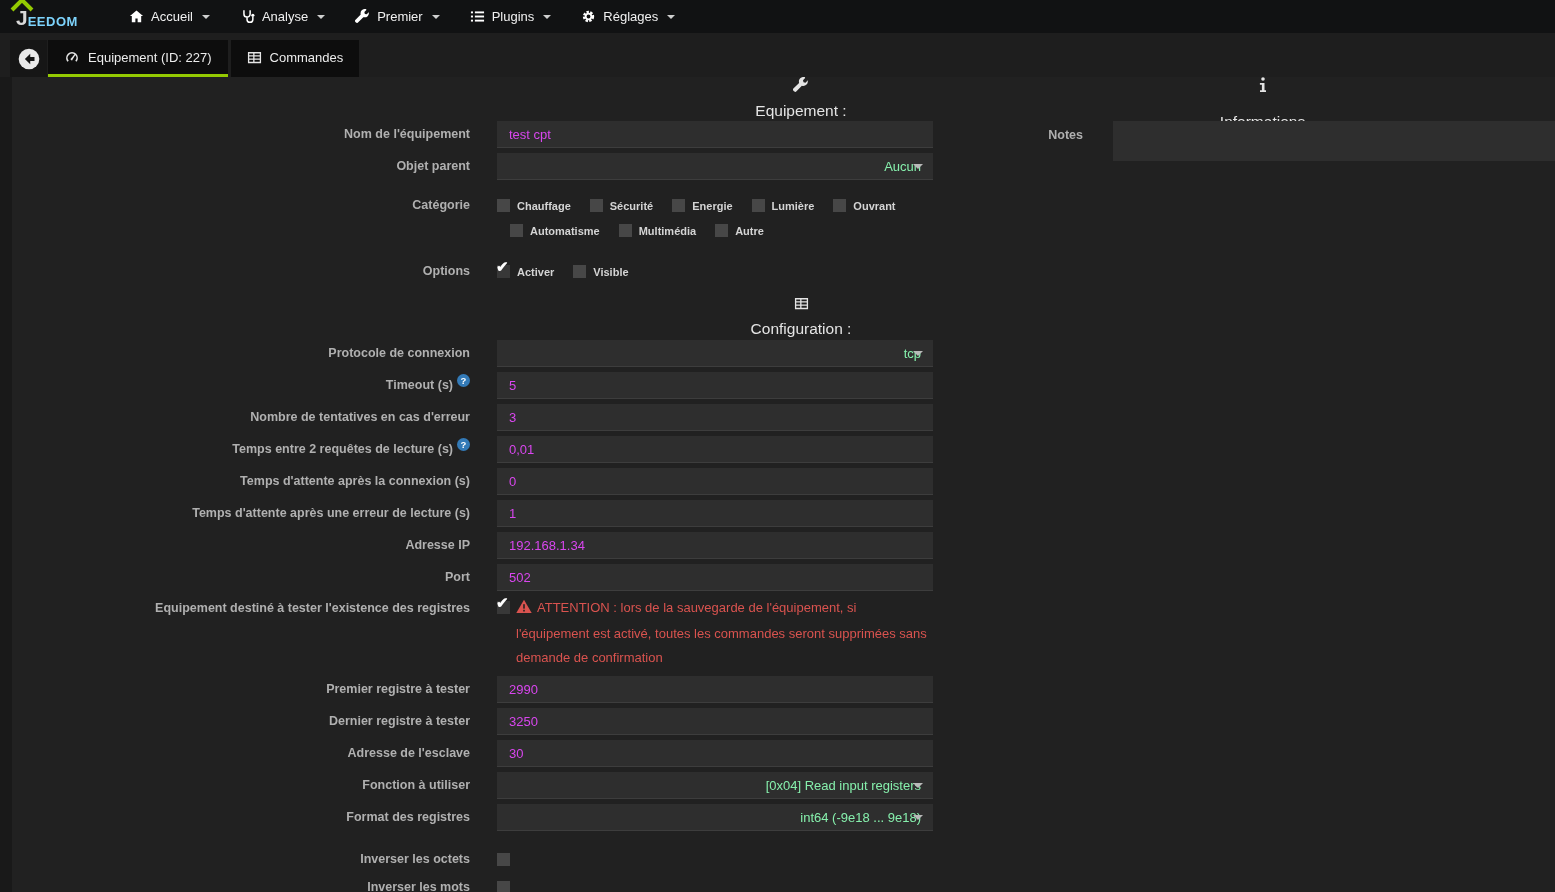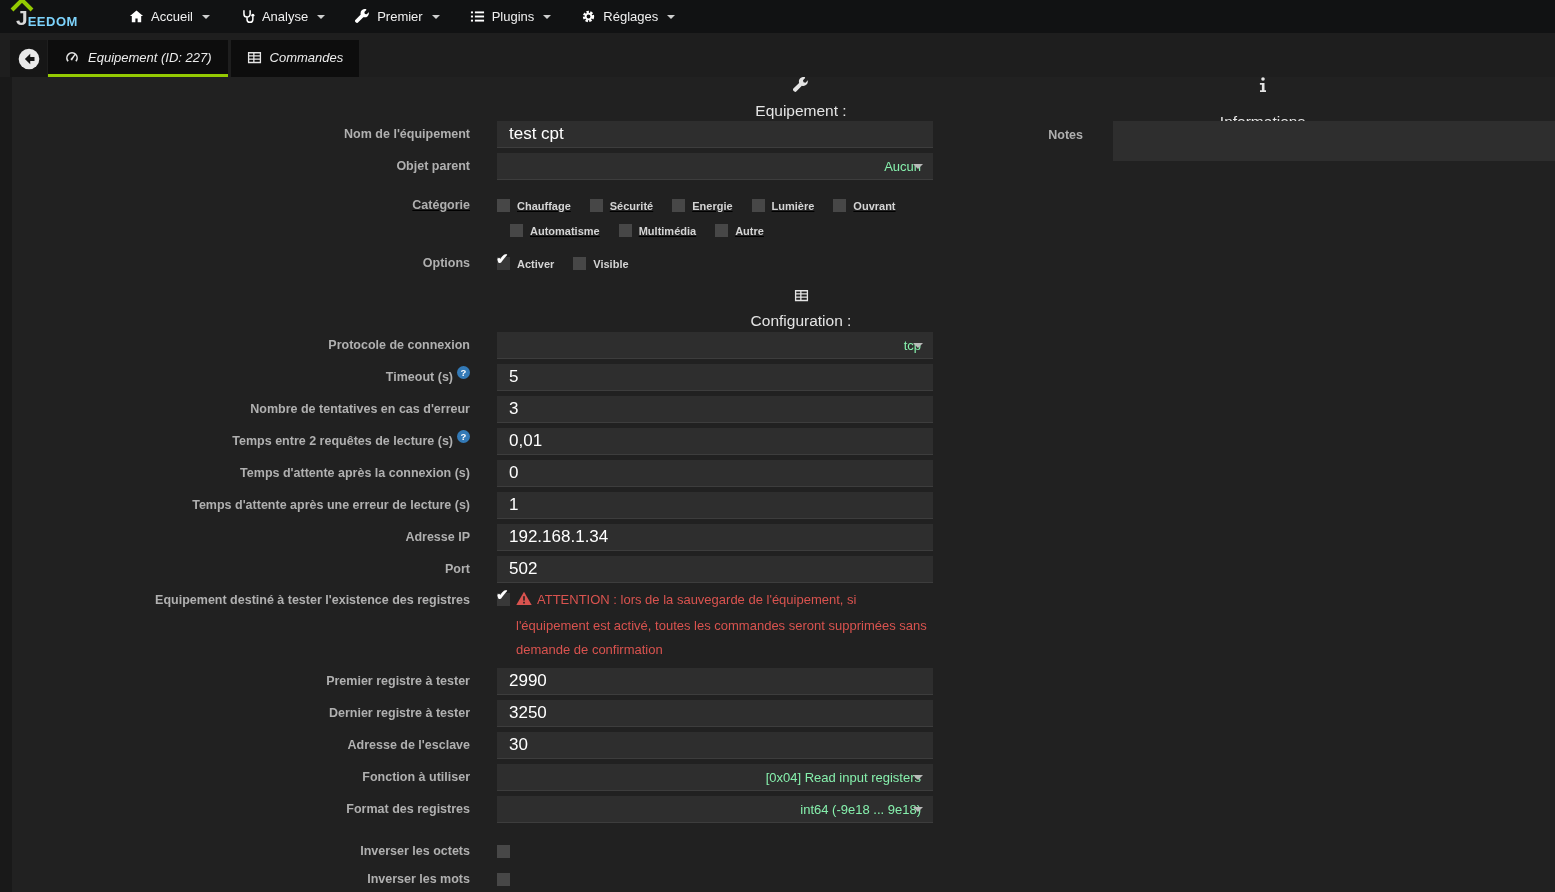--- a/index.html
+++ b/index.html
@@ -24,21 +24,21 @@
     display:flex; align-items:center; gap:7px; padding:0 15px; height:33px;
     color:#f0f0f0; font-size:13px; cursor:pointer;
   }
   .nav-item .ni-icon { display:flex; color:#ffffff; }
   .caret {
     width:0; height:0; border-left:4px solid transparent; border-right:4px solid transparent;
     border-top:4px solid #cfcfcf; margin-left:2px;
   }
 
   
-  .tabwrap { height:44px; background:#1e1e1e; display:flex; align-items:flex-end; padding-left:10px;font-style:italic; }
+  .tabwrap { height:44px; background:#1e1e1e; display:flex; align-items:flex-end; padding-left:10px; }
   .back-btn {
     width:37px; height:37px; background:#161616; display:flex; align-items:center;
     justify-content:center; cursor:pointer; margin-right:1px;
   }
   .tab {
     height:37px; background:#0d0d0d; display:flex; align-items:center; gap:8px;
     padding:0 16px; margin-right:3px; color:#ececec; font-size:13px; cursor:pointer;
     border-bottom:3px solid transparent;
   }
   .tab.active { border-bottom:3px solid #94ca02; }
@@ -56,21 +56,21 @@
   .form { padding-top:6px; }
   .form-row { display:flex; margin-bottom:5px; }
   .form-label {
     flex:0 0 458px; text-align:right; color:#b0b0b0; font-size:12.5px; font-weight:bold;
     line-height:27px; white-space:nowrap;
   }
   .form-ctrl { width:436px; margin-left:27px; position:relative; }
 
   .txt-input {
     width:100%; height:27px; background:#2e2e2e; border:none; border-bottom:1px solid #3d3d3d;
-    color:#ffffff; font-size:17px; padding:0 12px; font-family:"Liberation Sans", sans-serif;
+    color:#d946ef; font-size:13px; padding:0 12px; font-family:"Liberation Sans", sans-serif;
     outline:none; display:block;
   }
   .select {
     width:100%; height:27px; background:#2e2e2e; border-bottom:1px solid #3d3d3d;
     color:#86efac; font-size:13px; padding:0 12px; display:flex; align-items:center; cursor:pointer;justify-content:flex-end;
   }
   .select-caret {
     position:absolute; right:10px; top:11px; width:0; height:0;
     border-left:5px solid transparent; border-right:5px solid transparent; border-top:5px solid #b9b9b9;
   }
@@ -258,21 +258,21 @@
         <div class="form-ctrl">
           <div class="select">
             <span>Aucun</span>
             <span class="select-caret"></span>
           </div>
         </div>
       </div>
 
       <div class="gap-8"></div>
 
-      <div class="form-row" style="margin-bottom:0;text-decoration:underline;">
+      <div class="form-row" style="margin-bottom:8px;">
         <div class="form-label label-mid">Catégorie</div>
         <div class="form-ctrl" style="width:620px;">
           <div class="cb-line">
             <span class="cb-item">
                 <span class="cb"></span>
                 <span class="cb-label">Chauffage</span>
               </span>
             <span class="cb-item">
                 <span class="cb"></span>
                 <span class="cb-label">Sécurité</span>

